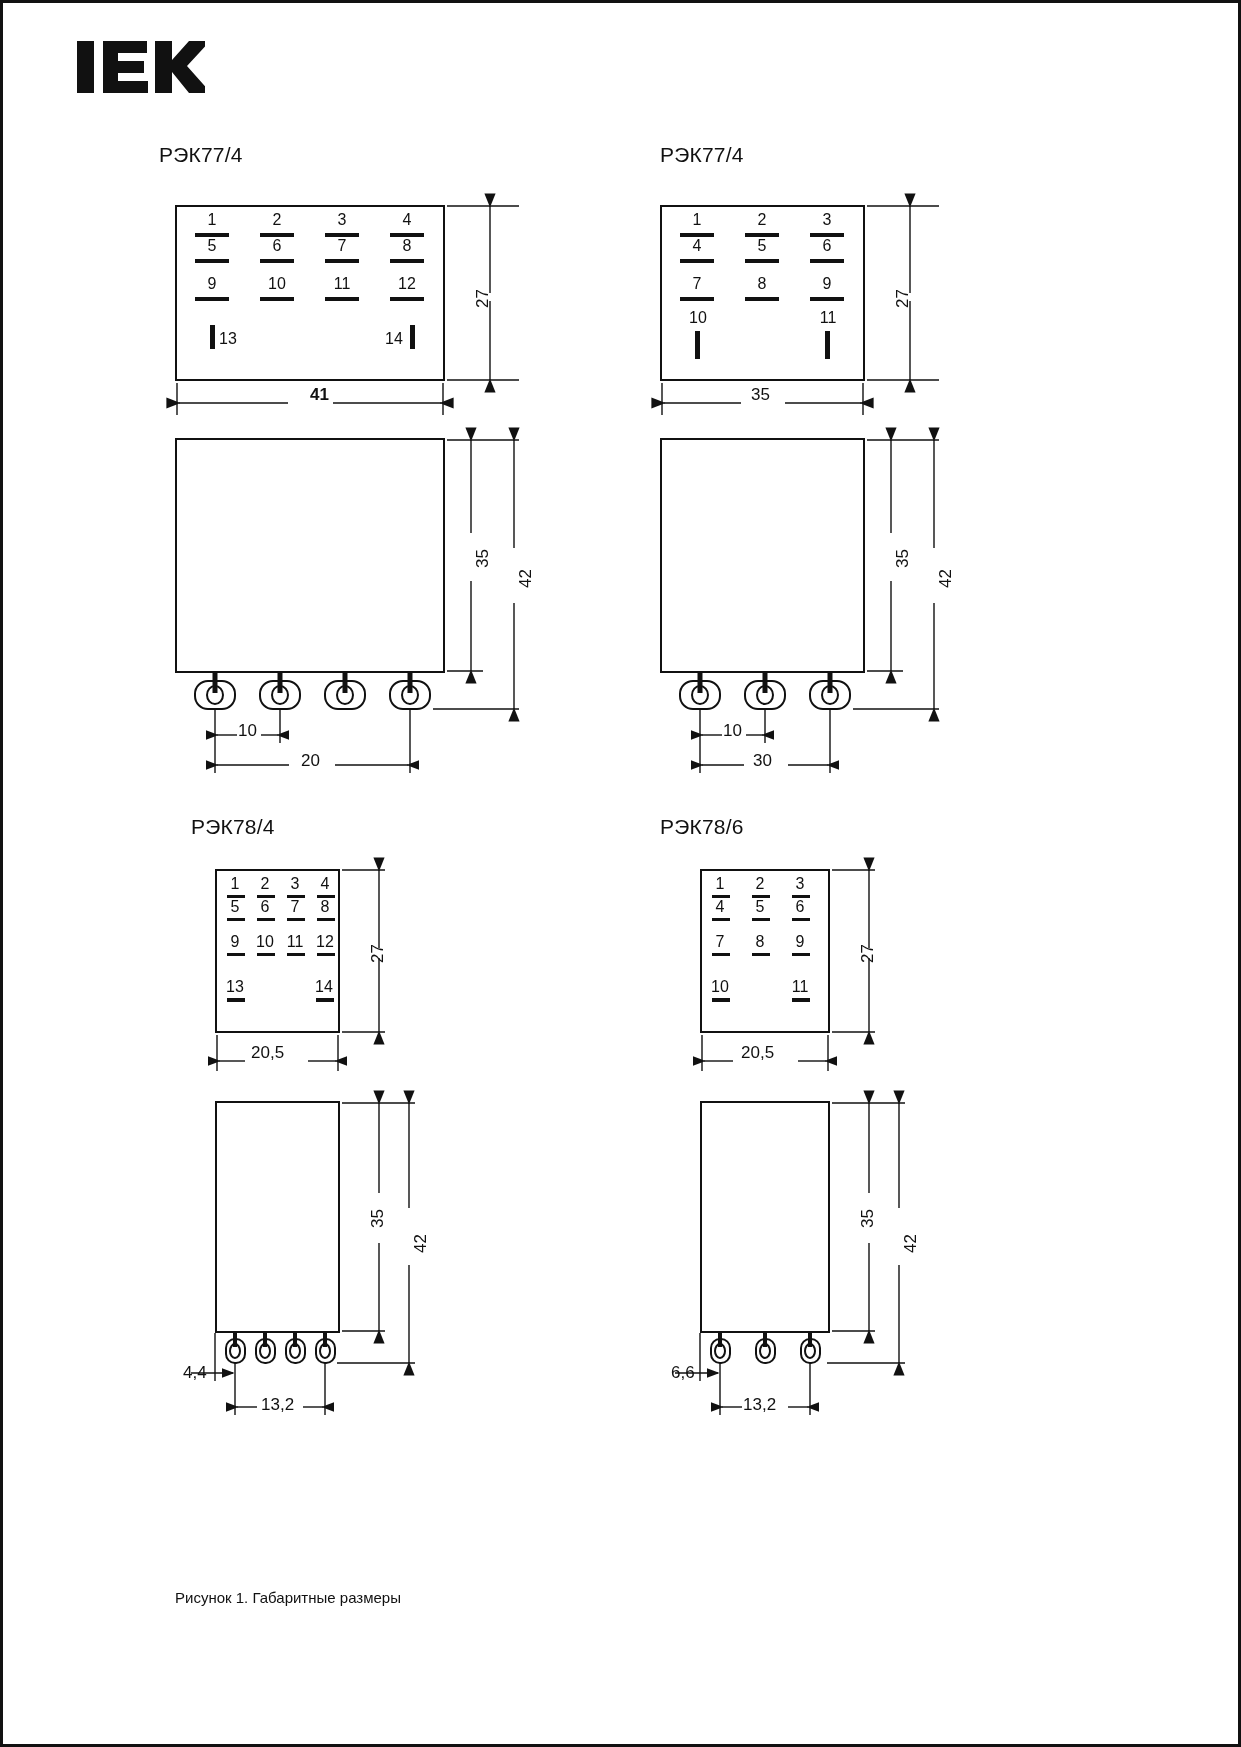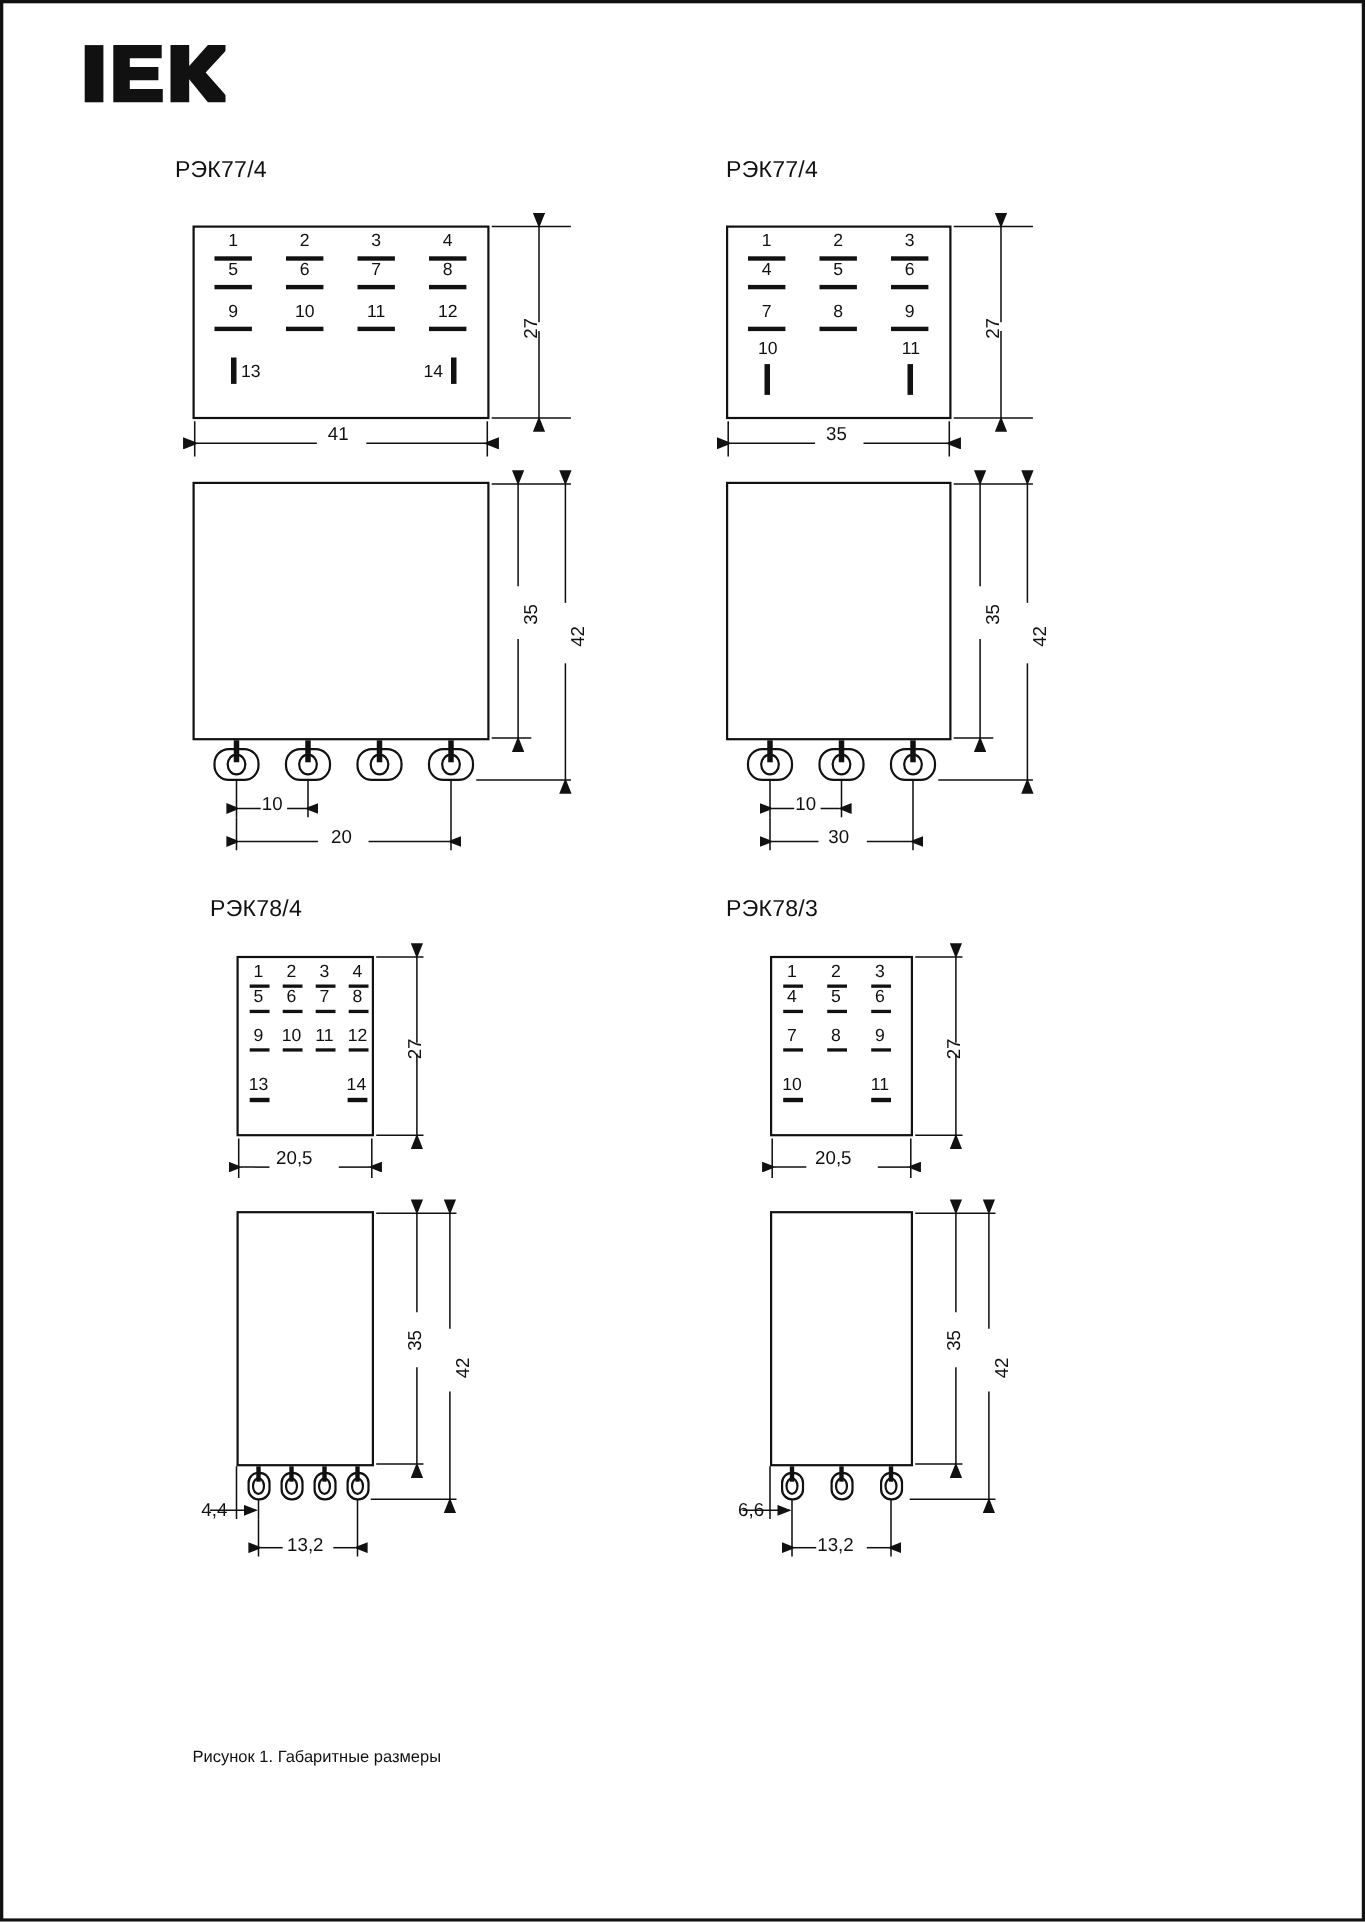--- a/index.html
+++ b/index.html
@@ -100,21 +100,21 @@
       <rect x="2" y="6" width="17" height="52" fill="#111"></rect>
       <path d="M28 6 h44 v12 h-29 v8 h26 v12 h-26 v8 h30 v12 h-45 z" fill="#111"></path>
       <path d="M80 6 h17 v19 l17 -19 h21 l-23 25 l24 27 h-22 l-17 -21 v21 h-17 z" fill="#111"></path>
       <rect x="2" y="62" width="126" height="4" fill="#fff"></rect>
     </svg>
   </div>
 
   <div class="abs ttl" style="left:156px; top:140px;text-align:center;">РЭК77/4</div>
   <div class="abs ttl" style="left:657px; top:140px;">РЭК77/4</div>
   <div class="abs ttl" style="left:172px; top:812px;margin-left:16px;">РЭК78/4</div>
-  <div class="abs ttl" style="left:657px; top:812px;">РЭК78/3</div>
+  <div class="abs ttl" style="left:657px; top:812px;">РЭК78/6</div>
 
   <div class="obox" style="left:172px; top:202px; width:270px; height:176px;"></div>
 
   <div class="abs pinlbl" style="left:190px; top:208px; width:38px;">1</div>
   <div class="bar" style="left:192px; top:230px; width:34px; height:4px;"></div>
   <div class="abs pinlbl" style="left:255px; top:208px; width:38px;">2</div>
   <div class="bar" style="left:257px; top:230px; width:34px; height:4px;"></div>
   <div class="abs pinlbl" style="left:320px; top:208px; width:38px;">3</div>
   <div class="bar" style="left:322px; top:230px; width:34px; height:4px;"></div>
   <div class="abs pinlbl" style="left:385px; top:208px; width:38px;">4</div>
@@ -137,21 +137,21 @@
   <div class="bar" style="left:322px; top:294px; width:34px; height:4px;"></div>
   <div class="abs pinlbl" style="left:385px; top:272px; width:38px;">12</div>
   <div class="bar" style="left:387px; top:294px; width:34px; height:4px;"></div>
 
   <div class="vbar" style="left:207px; top:322px; width:5px; height:24px;"></div>
   <div class="abs pinlbl" style="left:216px; top:327px;">13</div>
   <div class="abs pinlbl" style="left:382px; top:327px;">14</div>
   <div class="vbar" style="left:407px; top:322px; width:5px; height:24px;"></div>
 
   <div class="abs dim vert" style="left:470px; top:305px;">27</div>
-  <div class="abs dim" style="left:295px; top:382px;">41</div>
+  <div class="abs dim" style="left:307px; top:382px;font-weight:bold;">41</div>
 
   <div class="obox" style="left:172px; top:435px; width:270px; height:235px;"></div>
   <div class="abs dim vert" style="left:470px; top:565px;">35</div>
   <div class="abs dim vert" style="left:513px; top:585px;">42</div>
   <div class="abs dim" style="left:235px; top:718px;">10</div>
   <div class="abs dim" style="left:298px; top:748px;">20</div>
 
   <div class="obox" style="left:657px; top:202px; width:205px; height:176px;"></div>
 
   <div class="abs pinlbl" style="left:675px; top:208px; width:38px;">1</div>

